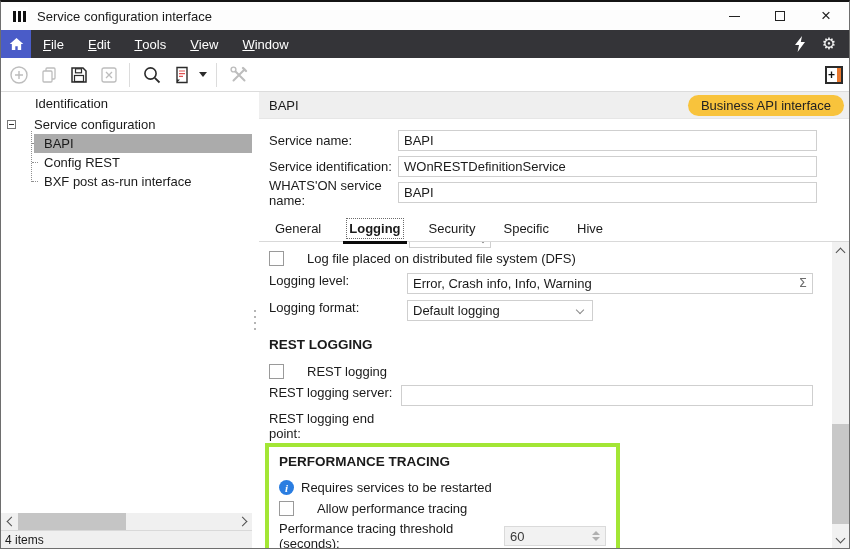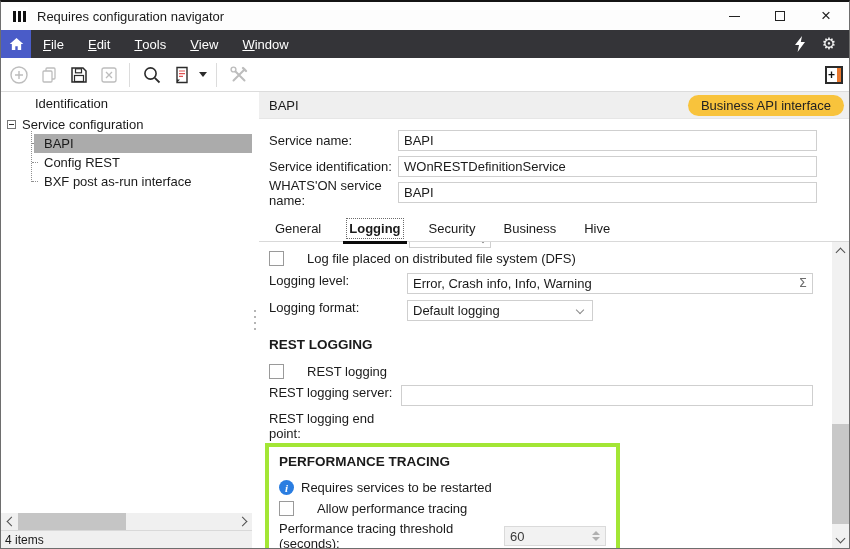--- a/index.html
+++ b/index.html
@@ -45,21 +45,21 @@
   .main { flex:1; display:flex; min-height:0; }
 
   
   .left-panel { width:251px; flex:0 0 auto; display:flex; flex-direction:column; min-height:0; }
   .panel-header { padding:4px 0 4px 6px; font-size:13px; flex:0 0 auto;margin-left:28px; }
   .tree { flex:1; position:relative; overflow:hidden; }
   .tree-row { height:19px; display:flex; align-items:center; }
   .root-row { padding-left:6px; }
   .expander { width:9px; height:9px; border:1px solid #767676; background:#fff; position:relative; flex:0 0 auto; }
   .expander::after { content:""; position:absolute; left:1px; right:1px; top:3px; border-top:1px solid #333; }
-  .root-label { margin-left:6px; }
+  .root-label { margin-left:18px; }
   .child-row { margin-left:33px; padding-left:10px; position:relative; }
   .child-row.selected { background:#ababab; }
   .vguide { position:absolute; left:30px; top:16px; height:51px; border-left:1px dotted #909090; }
   .hguide { position:absolute; left:31px; width:6px; border-top:1px dotted #909090; }
   .hg1 { top:28px; } .hg2 { top:47px; } .hg3 { top:66px; }
 
   
   .hscroll { height:17px; background:#f0f0f0; display:flex; align-items:stretch; flex:0 0 auto; position:relative; }
   .sb-btn { width:17px; display:flex; align-items:center; justify-content:center; flex:0 0 auto; }
   .hthumb { position:absolute; left:17px; width:108px; top:0; bottom:0; background:#c5c5c5; }
@@ -133,21 +133,21 @@
 <body>
 
 <div class="window">
 
   <div class="titlebar">
     <div class="app-logo">
         <i></i>
         <i></i>
         <i></i>
       </div>
-    <div class="title">Requires configuration navigator</div>
+    <div class="title">Service configuration interface</div>
     <div class="win-controls">
       <div class="wc">
           <span class="min-glyph"></span>
         </div>
       <div class="wc">
           <span class="max-glyph"></span>
         </div>
       <div class="wc">
           <span class="close-glyph">×</span>
         </div>
@@ -327,21 +327,21 @@
         <div class="form-row">
           <span class="lbl">WHATS'ON service name:</span>
           <input class="tinput" value="BAPI" style="">
         </div>
       </div>
 
       <div class="tabs">
         <div class="tab">General</div>
         <div class="tab active">Logging</div>
         <div class="tab">Security</div>
-        <div class="tab">Business</div>
+        <div class="tab">Specific</div>
         <div class="tab">Hive</div>
       </div>
 
       <div class="content">
 
         <div class="clipped-combo">
           <span class="cchev"></span>
         </div>
 
         <div class="cb-row mt9">

